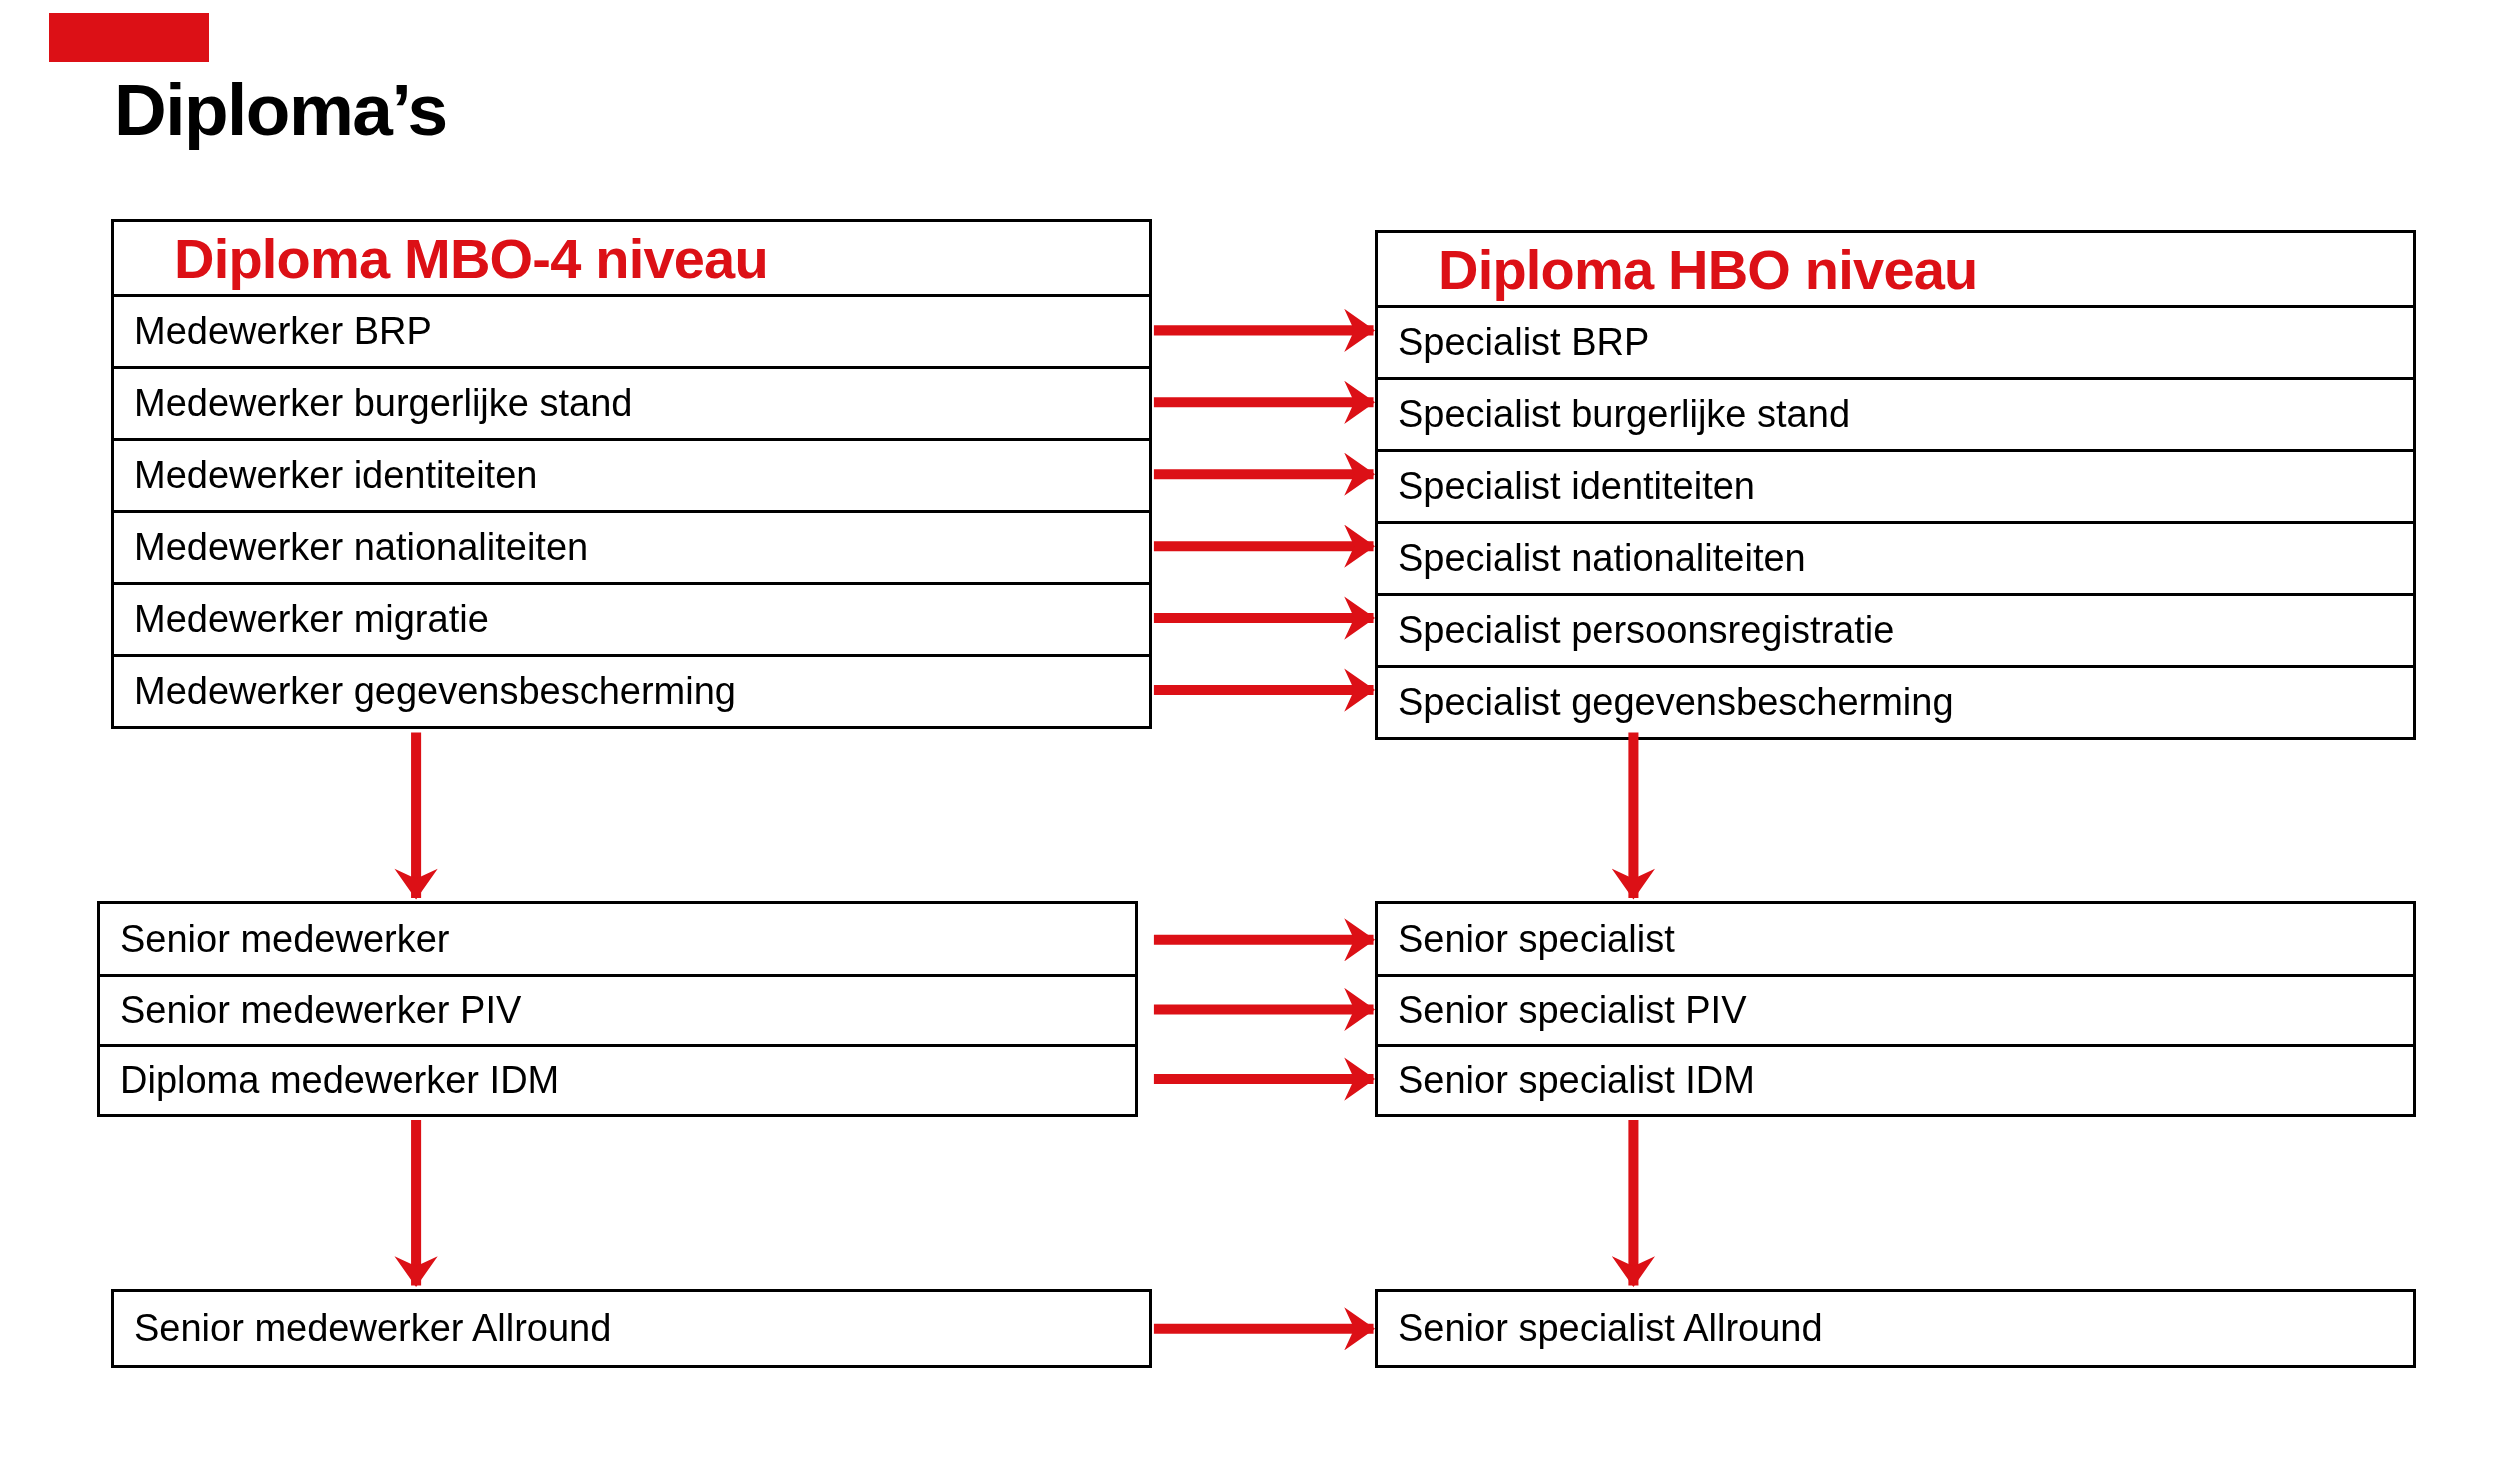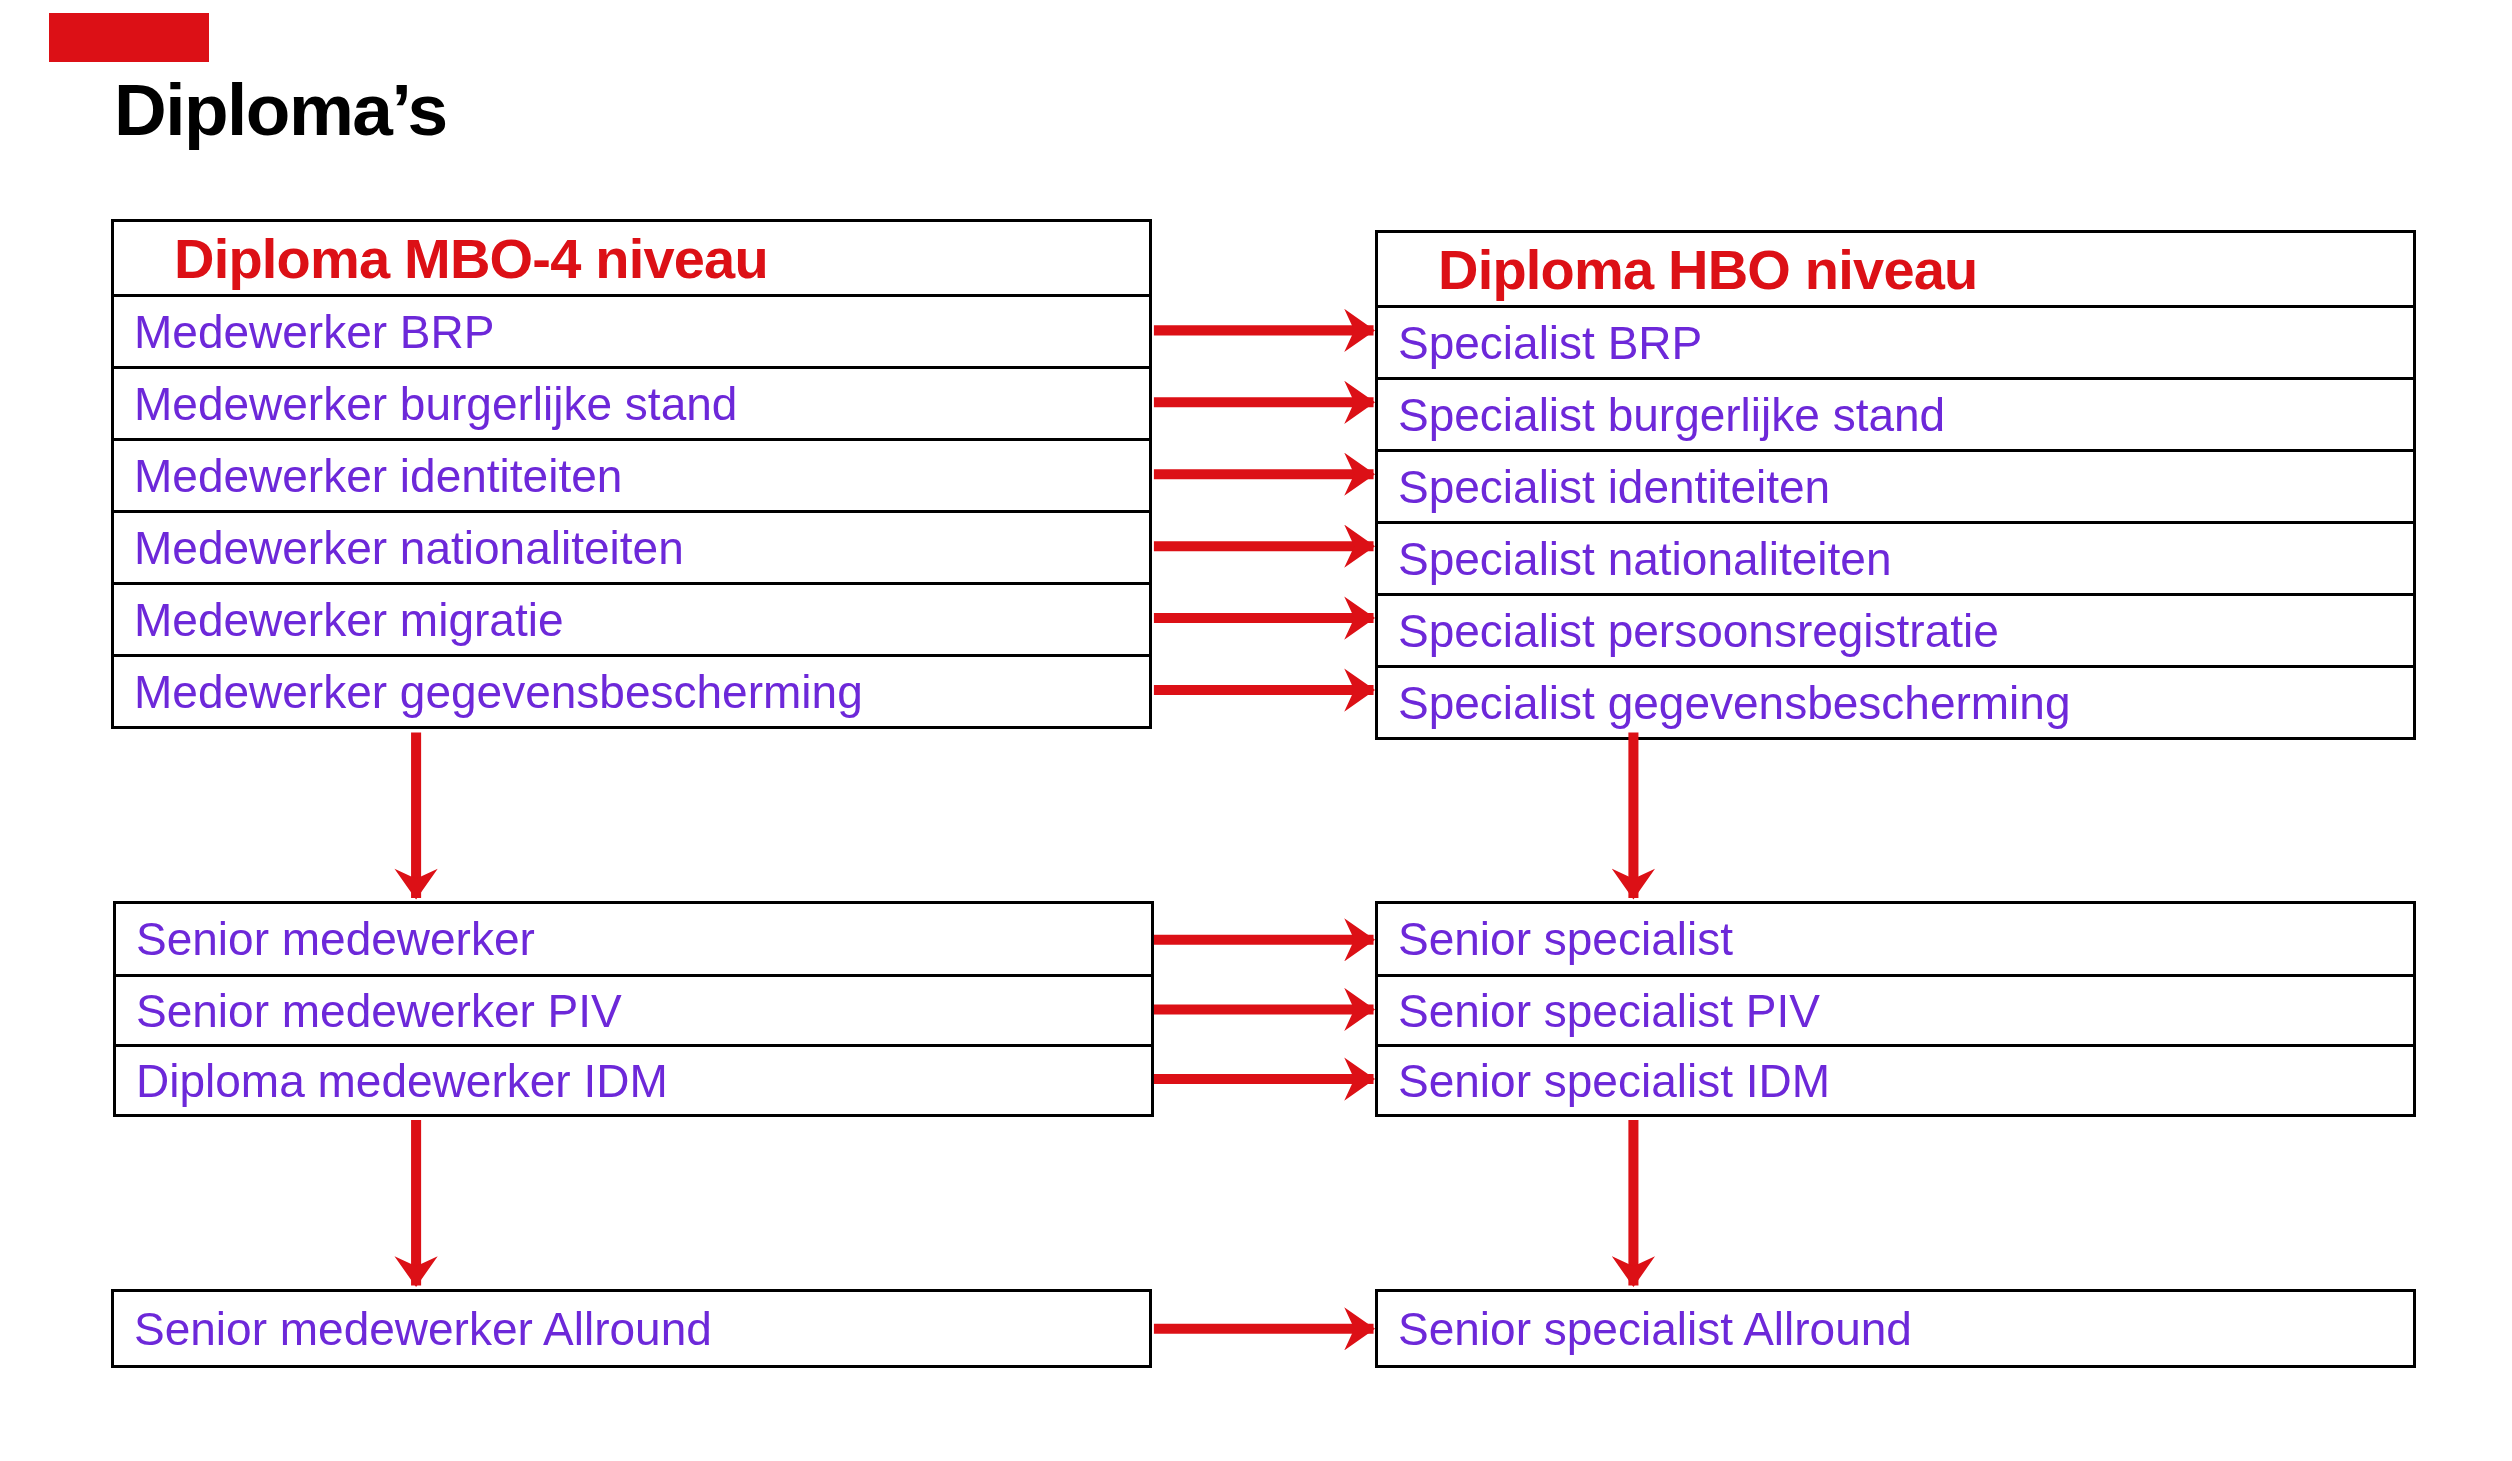--- a/index.html
+++ b/index.html
@@ -27,21 +27,21 @@
   .tbl{
     position:absolute;width:1041px;
     border:3.9px solid var(--black);
     background:#ffffff;
     box-sizing:border-box;
   }
   .row{
     display:flex;align-items:center;
     height:72px;
     border-top:3.9px solid var(--black);
-    font-size:46px;color:#6d28d9;
+    font-size:38px;color:#000000;
     padding-left:20px;
     white-space:nowrap;
     box-sizing:border-box;
   }
   .tbl .row:first-child{border-top:none;}
   .hdr{
     font-weight:bold;font-size:56px;color:var(--red);letter-spacing:-0.8px;margin-left:40px;
   }
   .senior .row{height:70px;}
   .allround .row{height:73px;}
@@ -73,21 +73,21 @@
   <div class="tbl" style="left:1375px;top:230px;">
     <div class="row hdr">Diploma HBO niveau</div>
     <div class="row">Specialist BRP</div>
     <div class="row">Specialist burgerlijke stand</div>
     <div class="row">Specialist identiteiten</div>
     <div class="row">Specialist nationaliteiten</div>
     <div class="row">Specialist persoonsregistratie</div>
     <div class="row">Specialist gegevensbescherming</div>
   </div>
 
-  <div class="tbl senior" style="left:113px;top:901px;">
+  <div class="tbl senior" style="left:97px;top:901px;">
     <div class="row">Senior medewerker</div>
     <div class="row">Senior medewerker PIV</div>
     <div class="row">Diploma medewerker IDM</div>
   </div>
 
   <div class="tbl senior" style="left:1375px;top:901px;">
     <div class="row">Senior specialist</div>
     <div class="row">Senior specialist PIV</div>
     <div class="row">Senior specialist IDM</div>
   </div>

